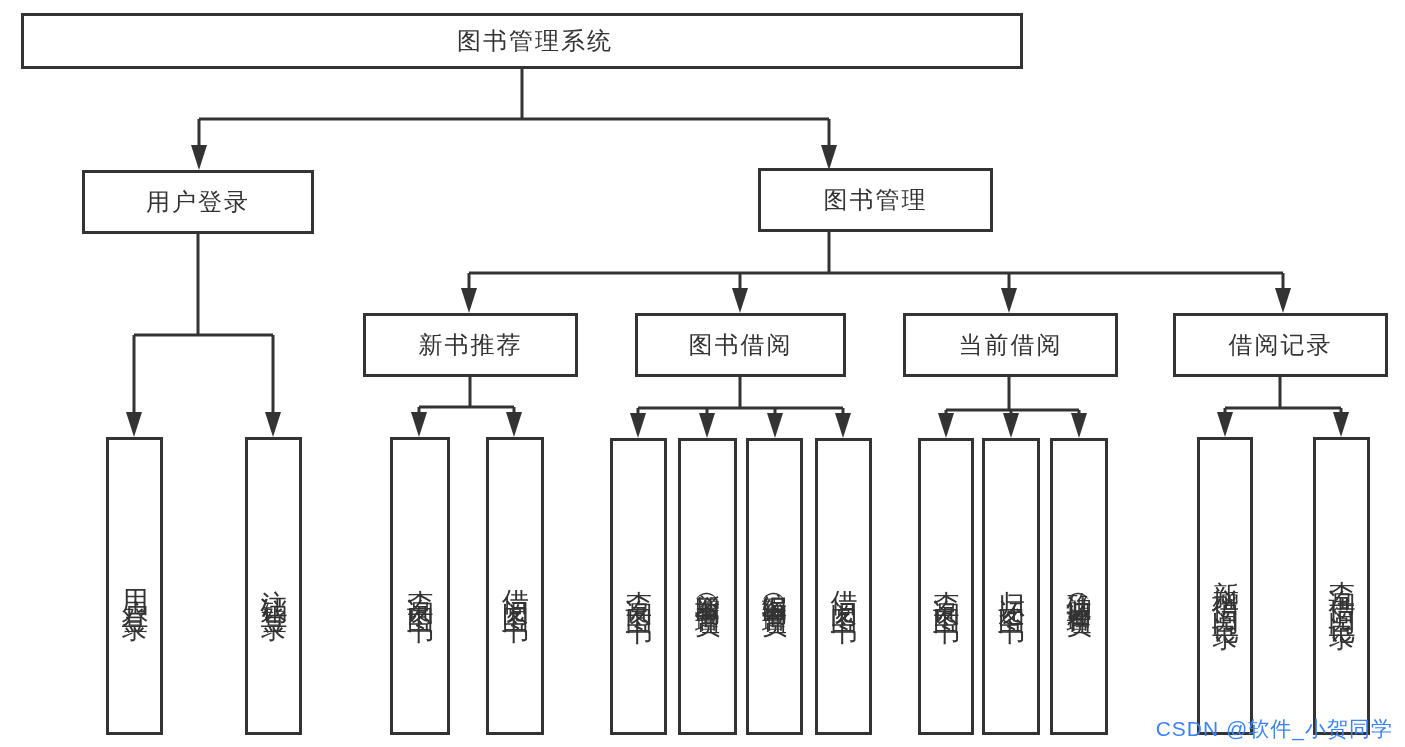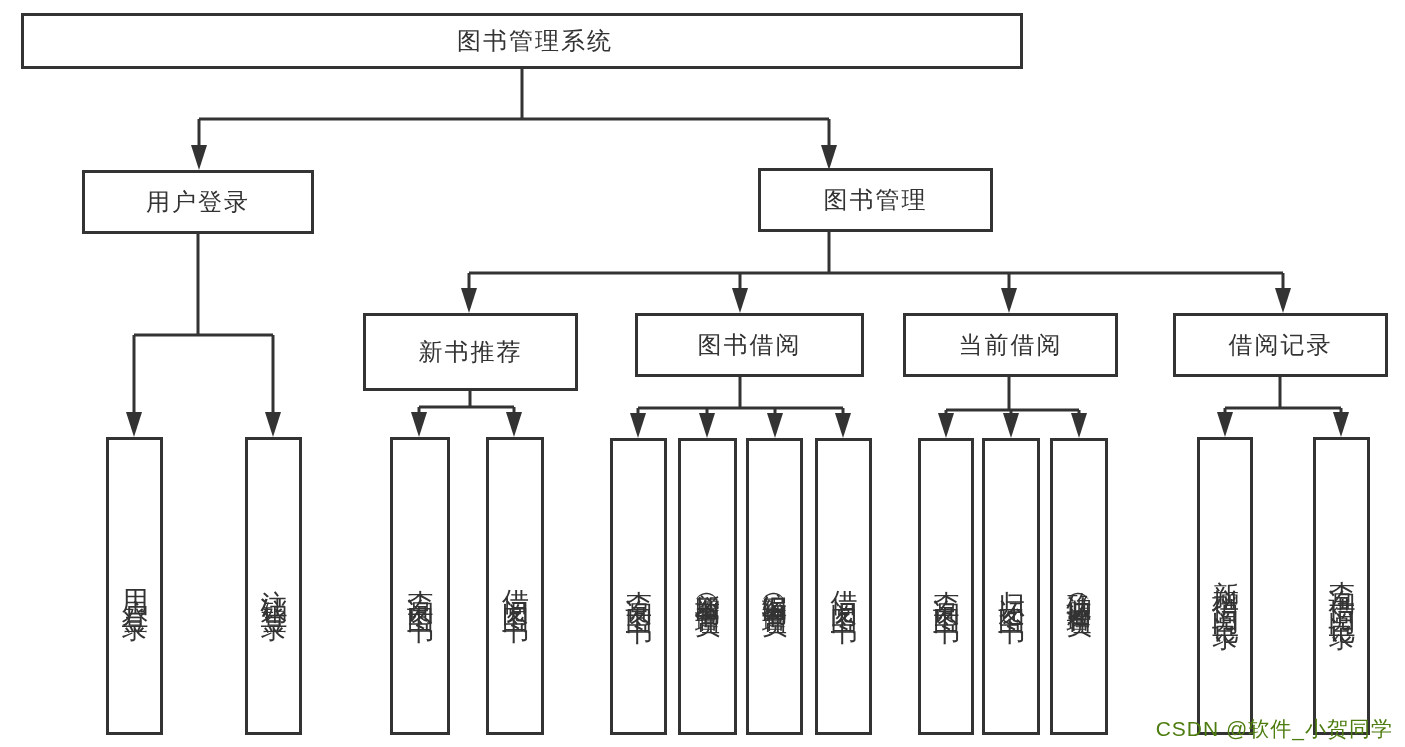--- a/index.html
+++ b/index.html
@@ -42,21 +42,21 @@
   }
   .vnode.long span {
     font-size: 25px;
     letter-spacing: 3px;
   }
   .watermark {
     position: absolute;
     right: 12px;
     bottom: 4px;
     font-size: 21px;
-    color: #4d7c0f;
+    color: #3b82f6;
     letter-spacing: 1px;
     white-space: nowrap;
   }
 </style>
 </head>
 <body>
 
 <div class="canvas">
 
   <svg class="connectors" viewBox="0 0 1405 747" xmlns="http://www.w3.org/2000/svg">
@@ -136,24 +136,24 @@
     <span>图书管理系统</span>
   </div>
 
   <div class="node hnode" style="left:82px; top:170px; width:232px; height:64px;">
     <span>用户登录</span>
   </div>
   <div class="node hnode" style="left:712px; top:168px; width:235px; height:64px;margin-left:46px;">
     <span>图书管理</span>
   </div>
 
-  <div class="node hnode" style="left:363px; top:313px; width:215px; height:78px;text-align:right;">
+  <div class="node hnode" style="left:363px; top:313px; width:215px; height:64px;text-align:right;">
     <span>新书推荐</span>
   </div>
-  <div class="node hnode" style="left:635px; top:313px; width:229px; height:64px;">
+  <div class="node hnode" style="left:635px; top:313px; width:211px; height:64px;">
     <span>图书借阅</span>
   </div>
   <div class="node hnode" style="left:903px; top:313px; width:215px; height:64px;align-items:center;">
     <span>当前借阅</span>
   </div>
   <div class="node hnode" style="left:1173px; top:313px; width:215px; height:64px;">
     <span>借阅记录</span>
   </div>
 
   <div class="node vnode" style="left:106px; top:437px; width:57px; height:298px;">

